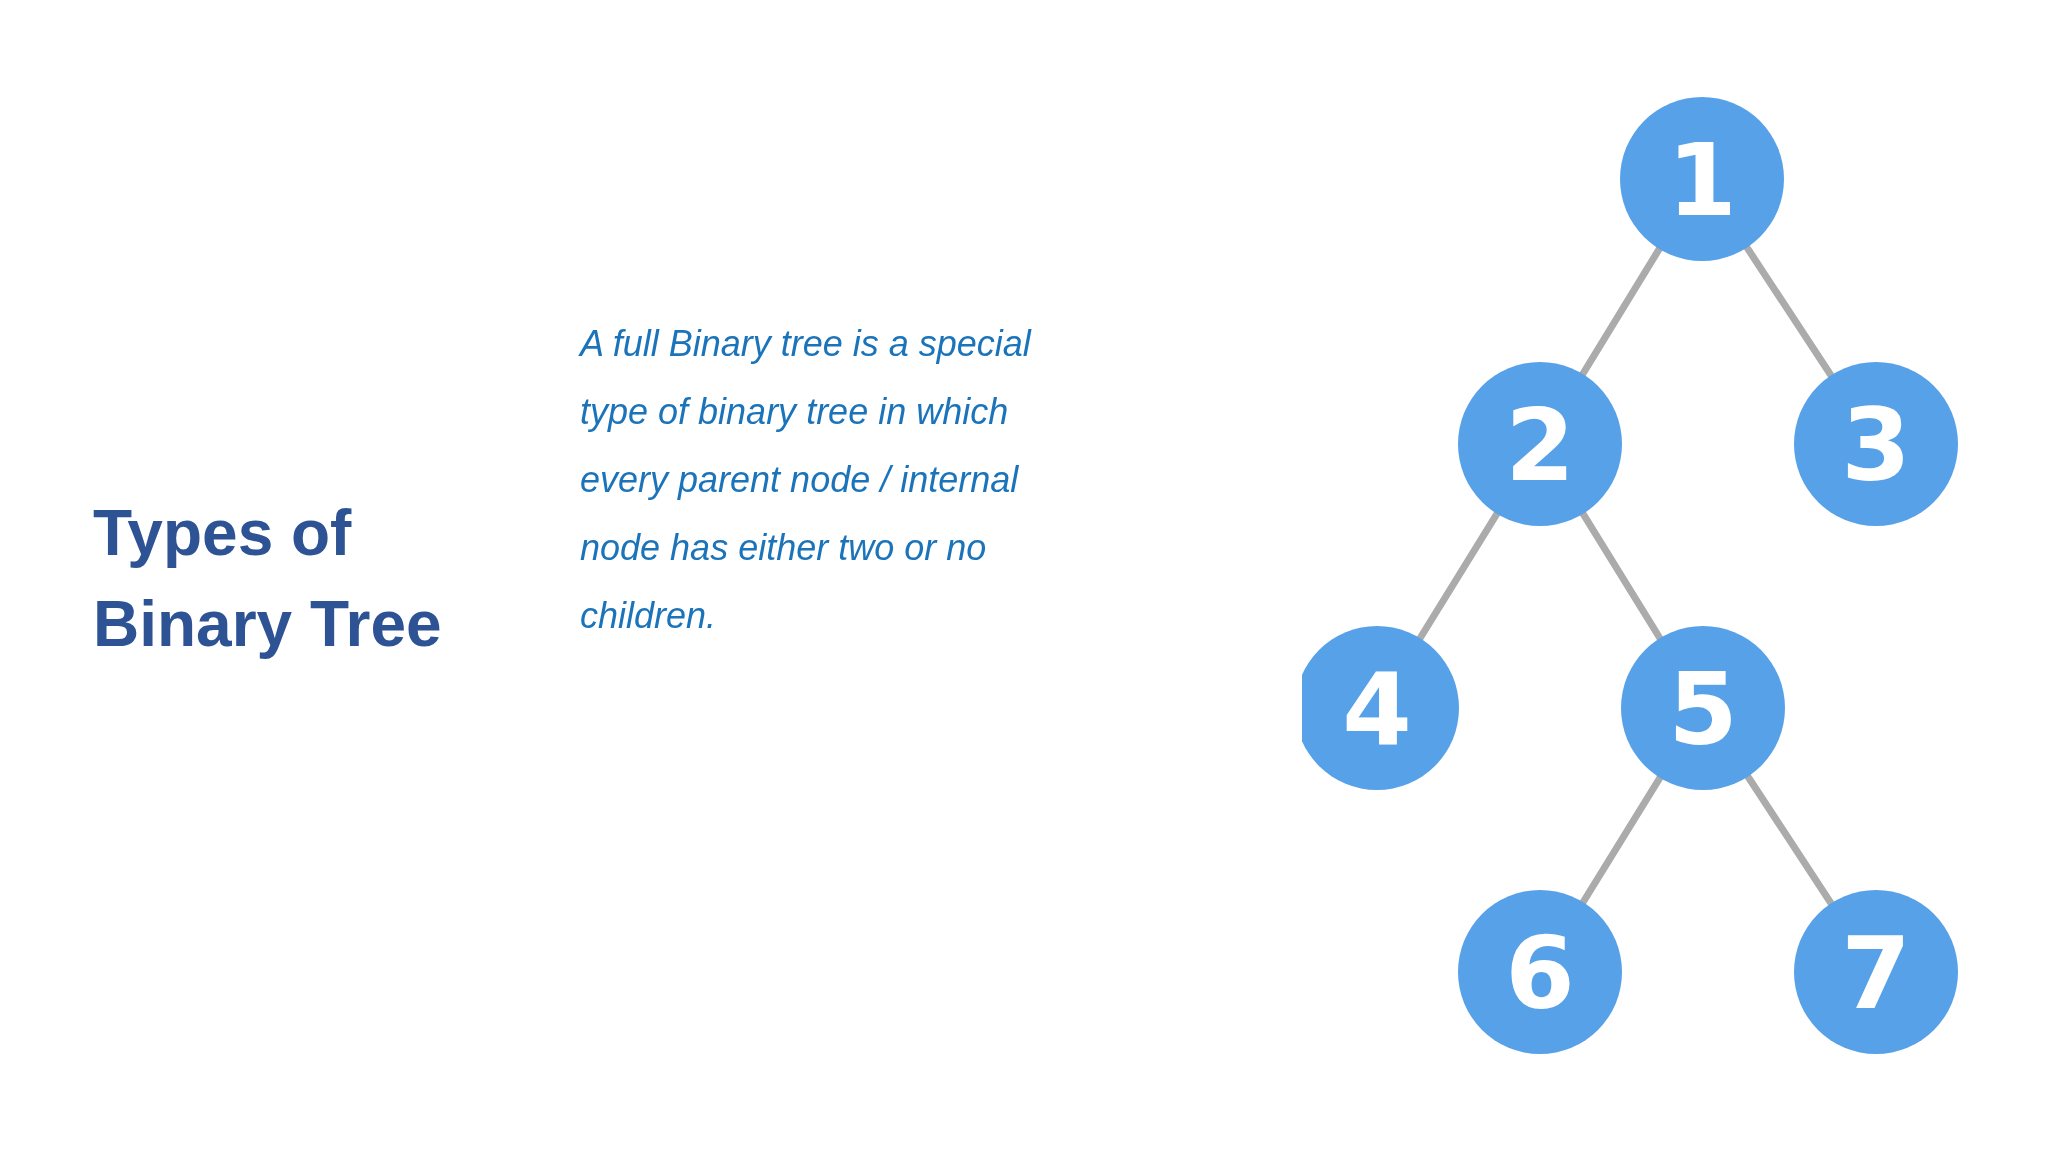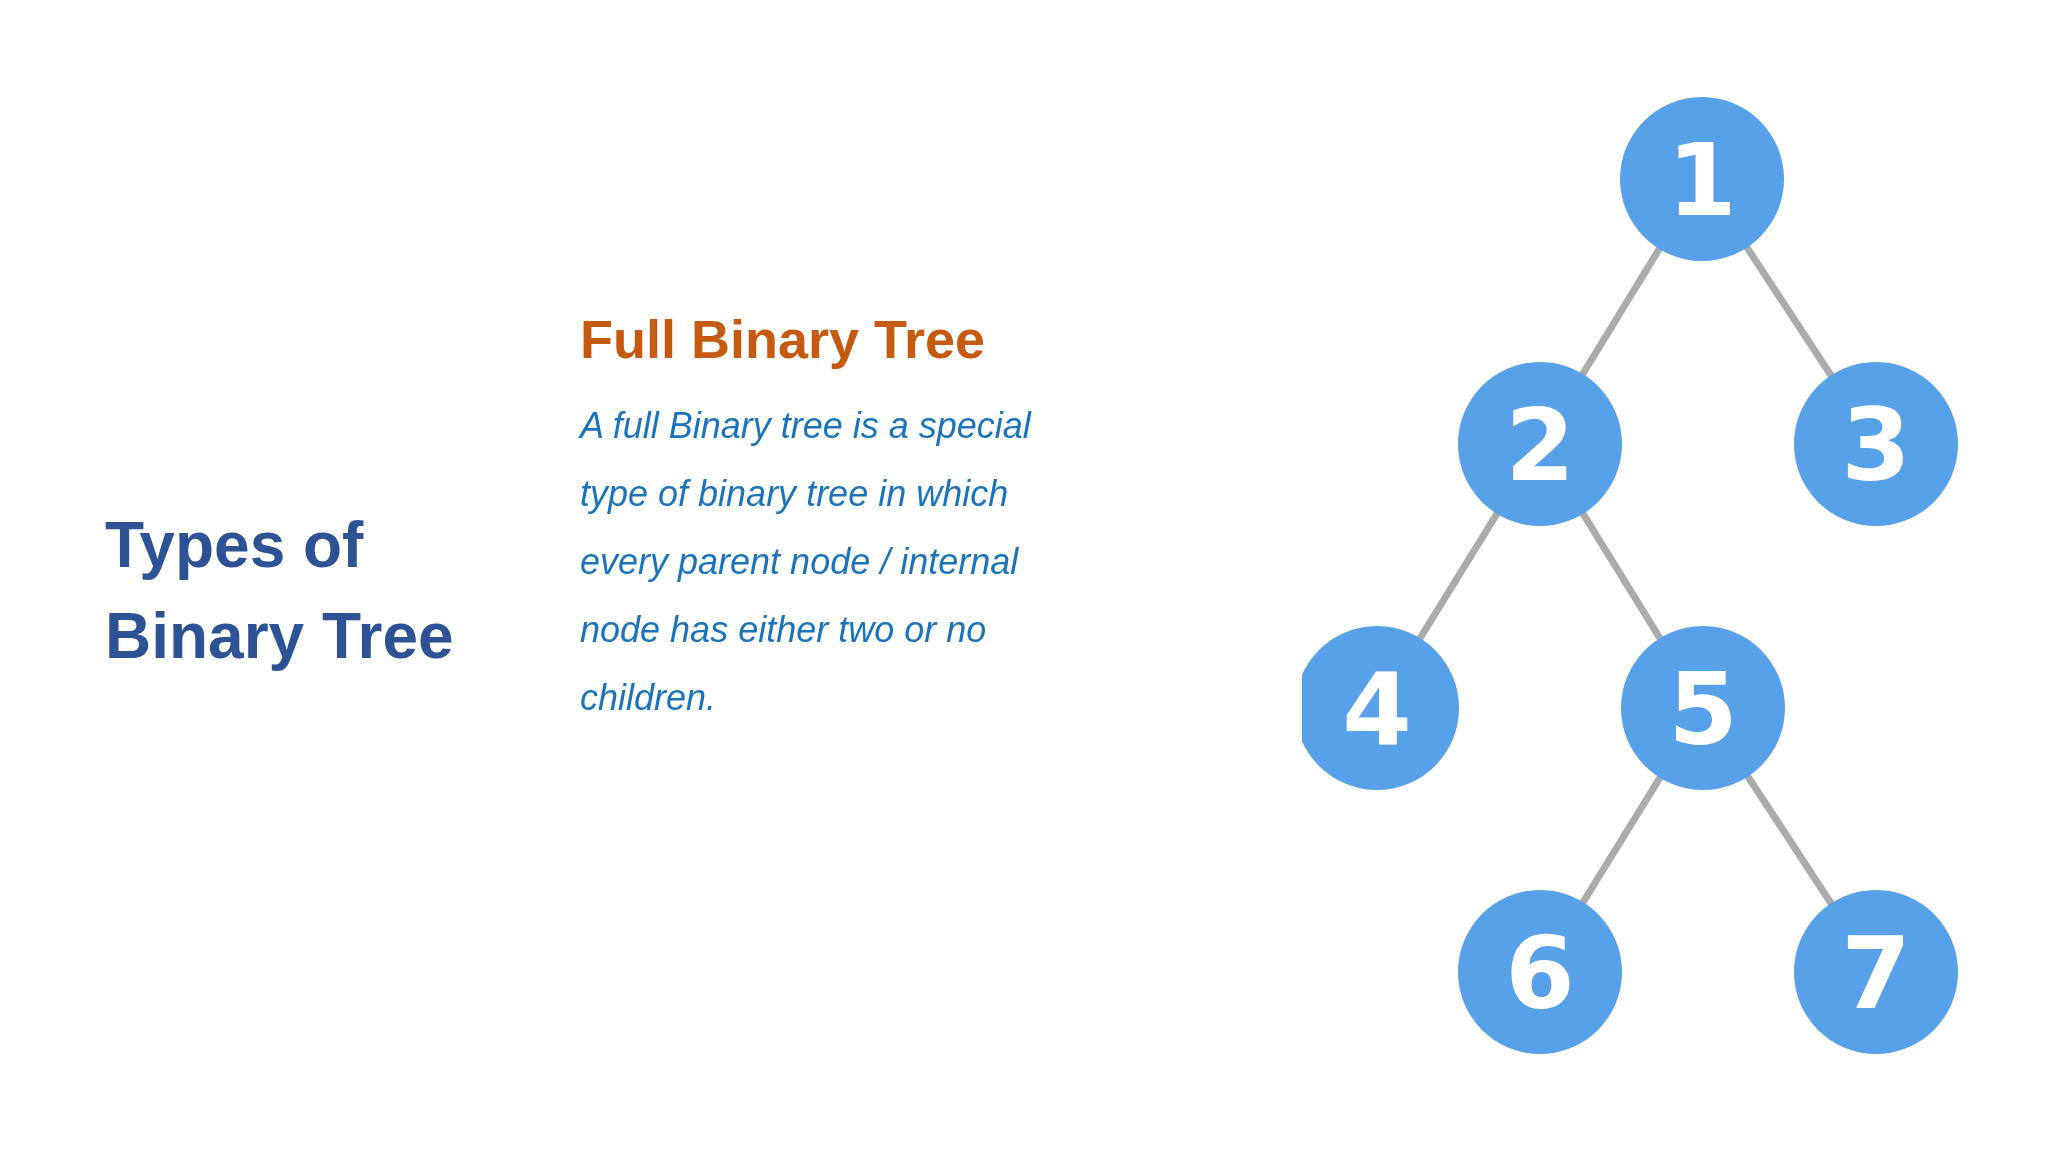--- a/index.html
+++ b/index.html
@@ -12,21 +12,21 @@
     width: 2048px;
     height: 1152px;
     background: #ffffff;
     overflow: hidden;
     font-family: "Liberation Sans", sans-serif;
   }
   .slide-title {
     position: absolute;
     left: 93px;
     top: 488px;
-    margin: 12px;
+    margin: 0;
     font-size: 64px;
     line-height: 91px;
     font-weight: 700;
     letter-spacing: 0px;
     color: #2E5395;
     white-space: pre-line;
   }
   .content-block {
     position: absolute;
     left: 580px;
@@ -75,21 +75,20 @@
 </style>
 </head>
 <body>
 
 <div class="slide" style="background: rgb(255, 255, 255);">
 
   <h1 class="slide-title" style="color: rgb(46, 83, 149);">Types of
 Binary Tree</h1>
 
   <section class="content-block">
-    <h2 class="section-heading" style="color: rgb(197, 90, 17);">Full Binary Tree</h2>
     <p class="section-description" style="color: rgb(27, 116, 186);">A full Binary tree is a special
 type of binary tree in which
 every parent node / internal
 node has either two or no
 children.</p>
   </section>
 
   <svg id="tree-svg" class="tree-svg" viewBox="1302 60 706 1030">
       <line x1="1702" y1="179" x2="1540" y2="444" class="tree-edge" stroke="#ABABAB"></line>
       <line x1="1702" y1="179" x2="1876" y2="444" class="tree-edge" stroke="#ABABAB"></line>

